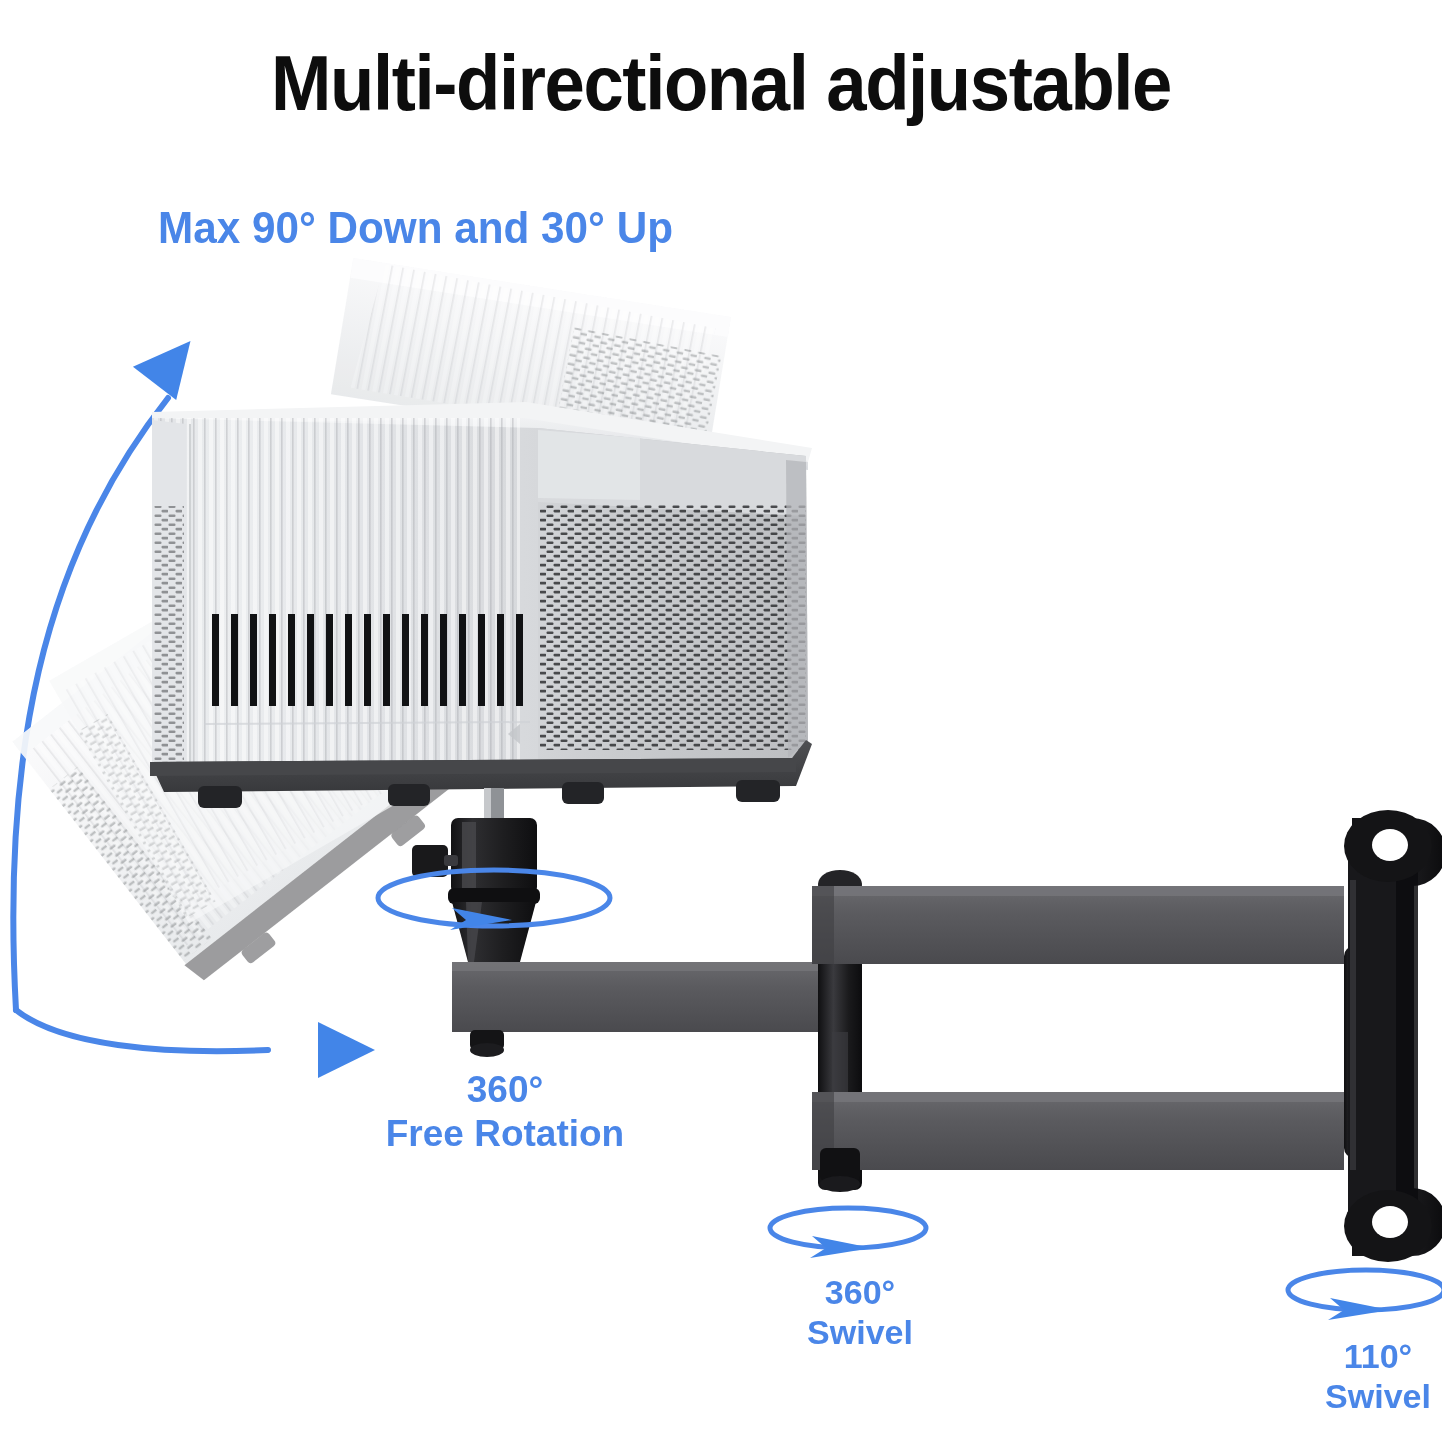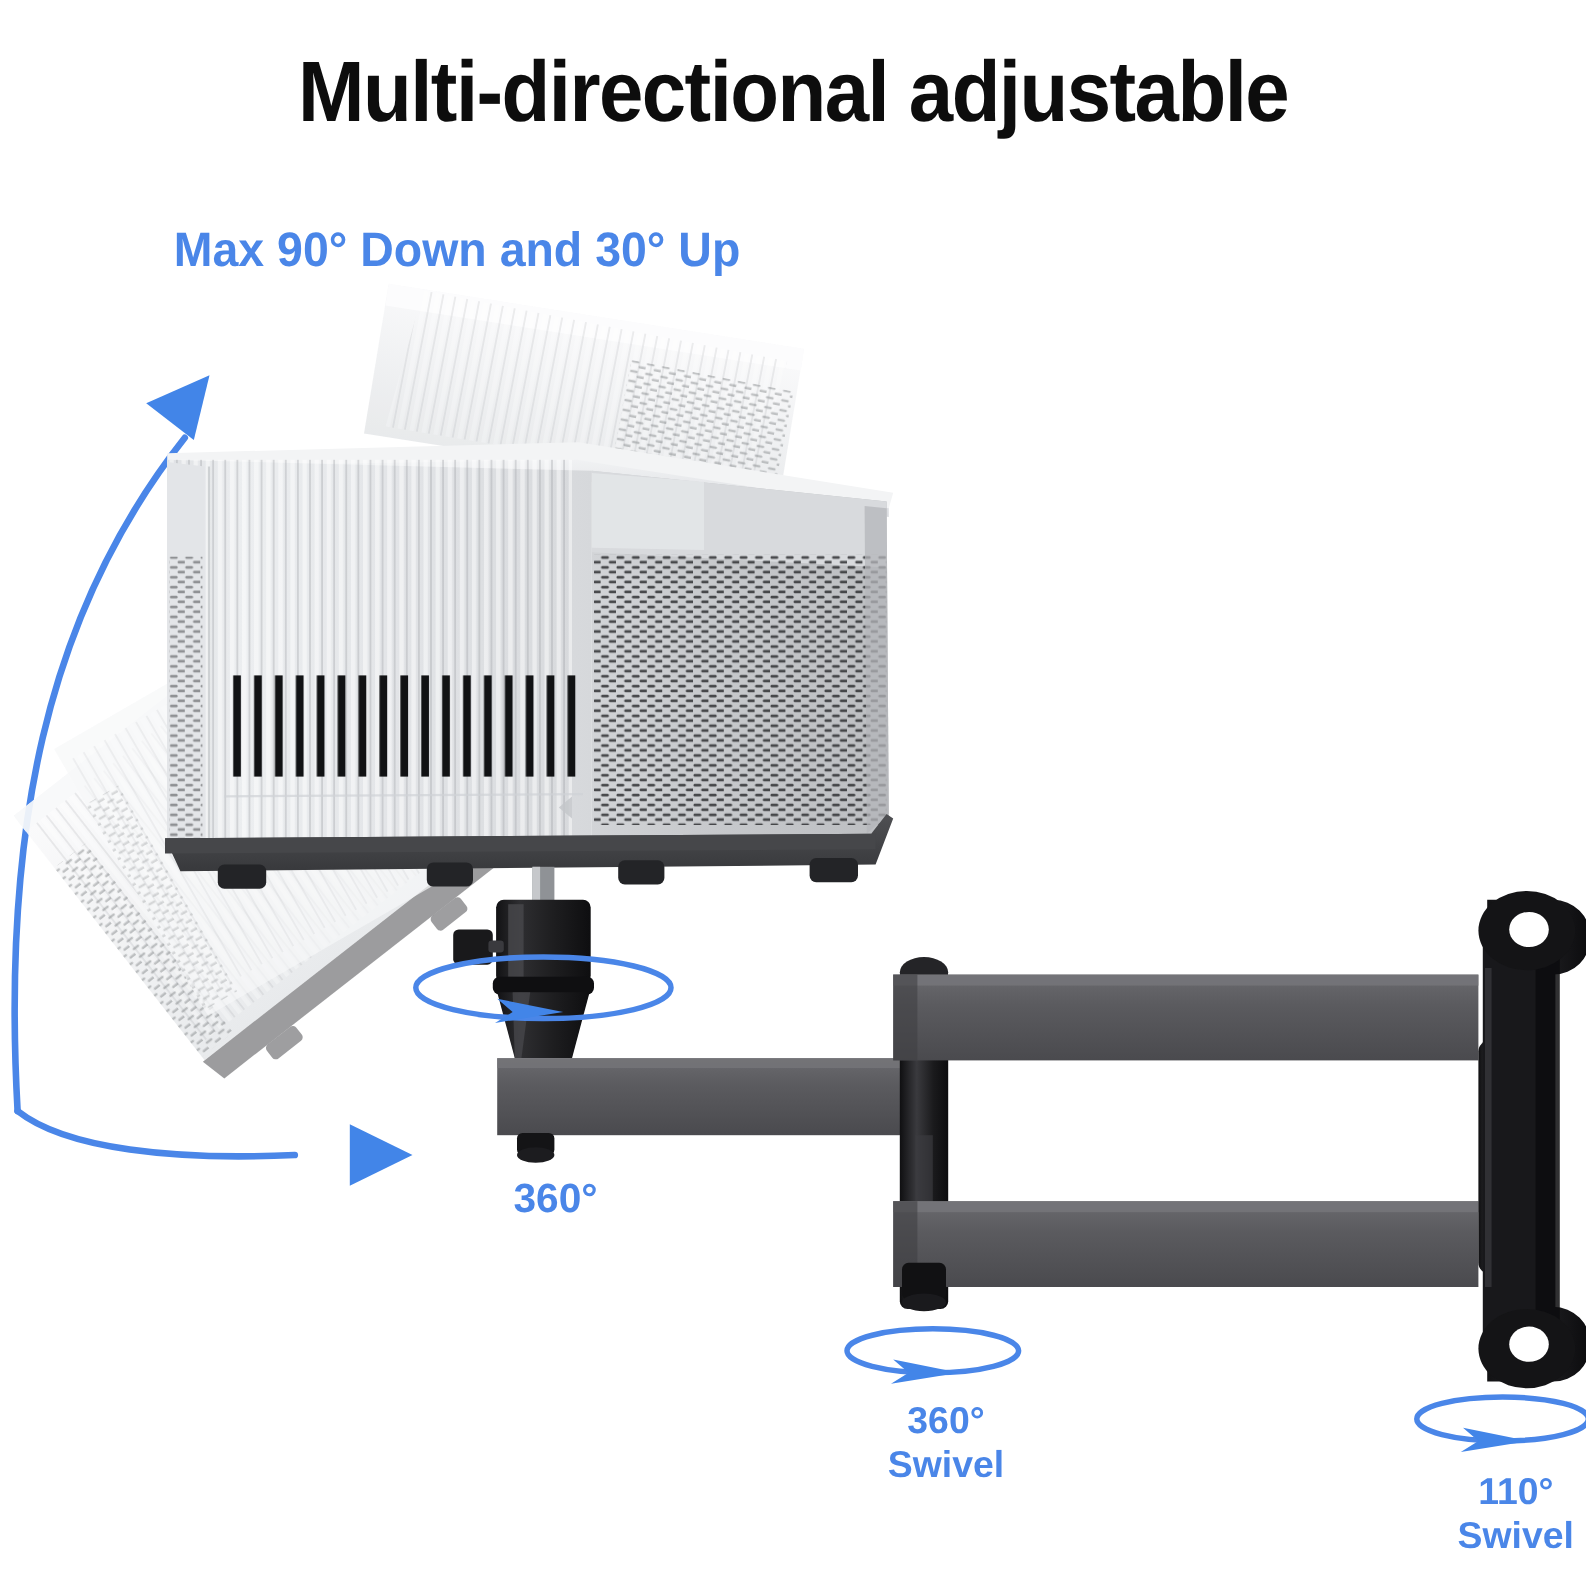--- a/index.html
+++ b/index.html
@@ -351,20 +351,21 @@
     </g>
 
     <g>
       <ellipse cx="1366" cy="1290" rx="78" ry="20" fill="none" stroke="#4a86e8" stroke-width="5"></ellipse>
       <path d="M1330,1298 L1390,1310 L1328,1320 L1344,1310 Z" fill="#4285e8"></path>
     </g>
   </svg>
 
   <div class="caption" id="cap-free-rotation">
     <span>360°</span>
+    <span class="cap-line2">Free Rotation</span>
   </div>
 
   <div class="caption" id="cap-360-swivel">
     <span>360°</span>
     <span class="cap-line2">Swivel</span>
   </div>
 
   <div class="caption" id="cap-180-swivel">
     <span>110°</span>
     <span class="cap-line2">Swivel</span>

